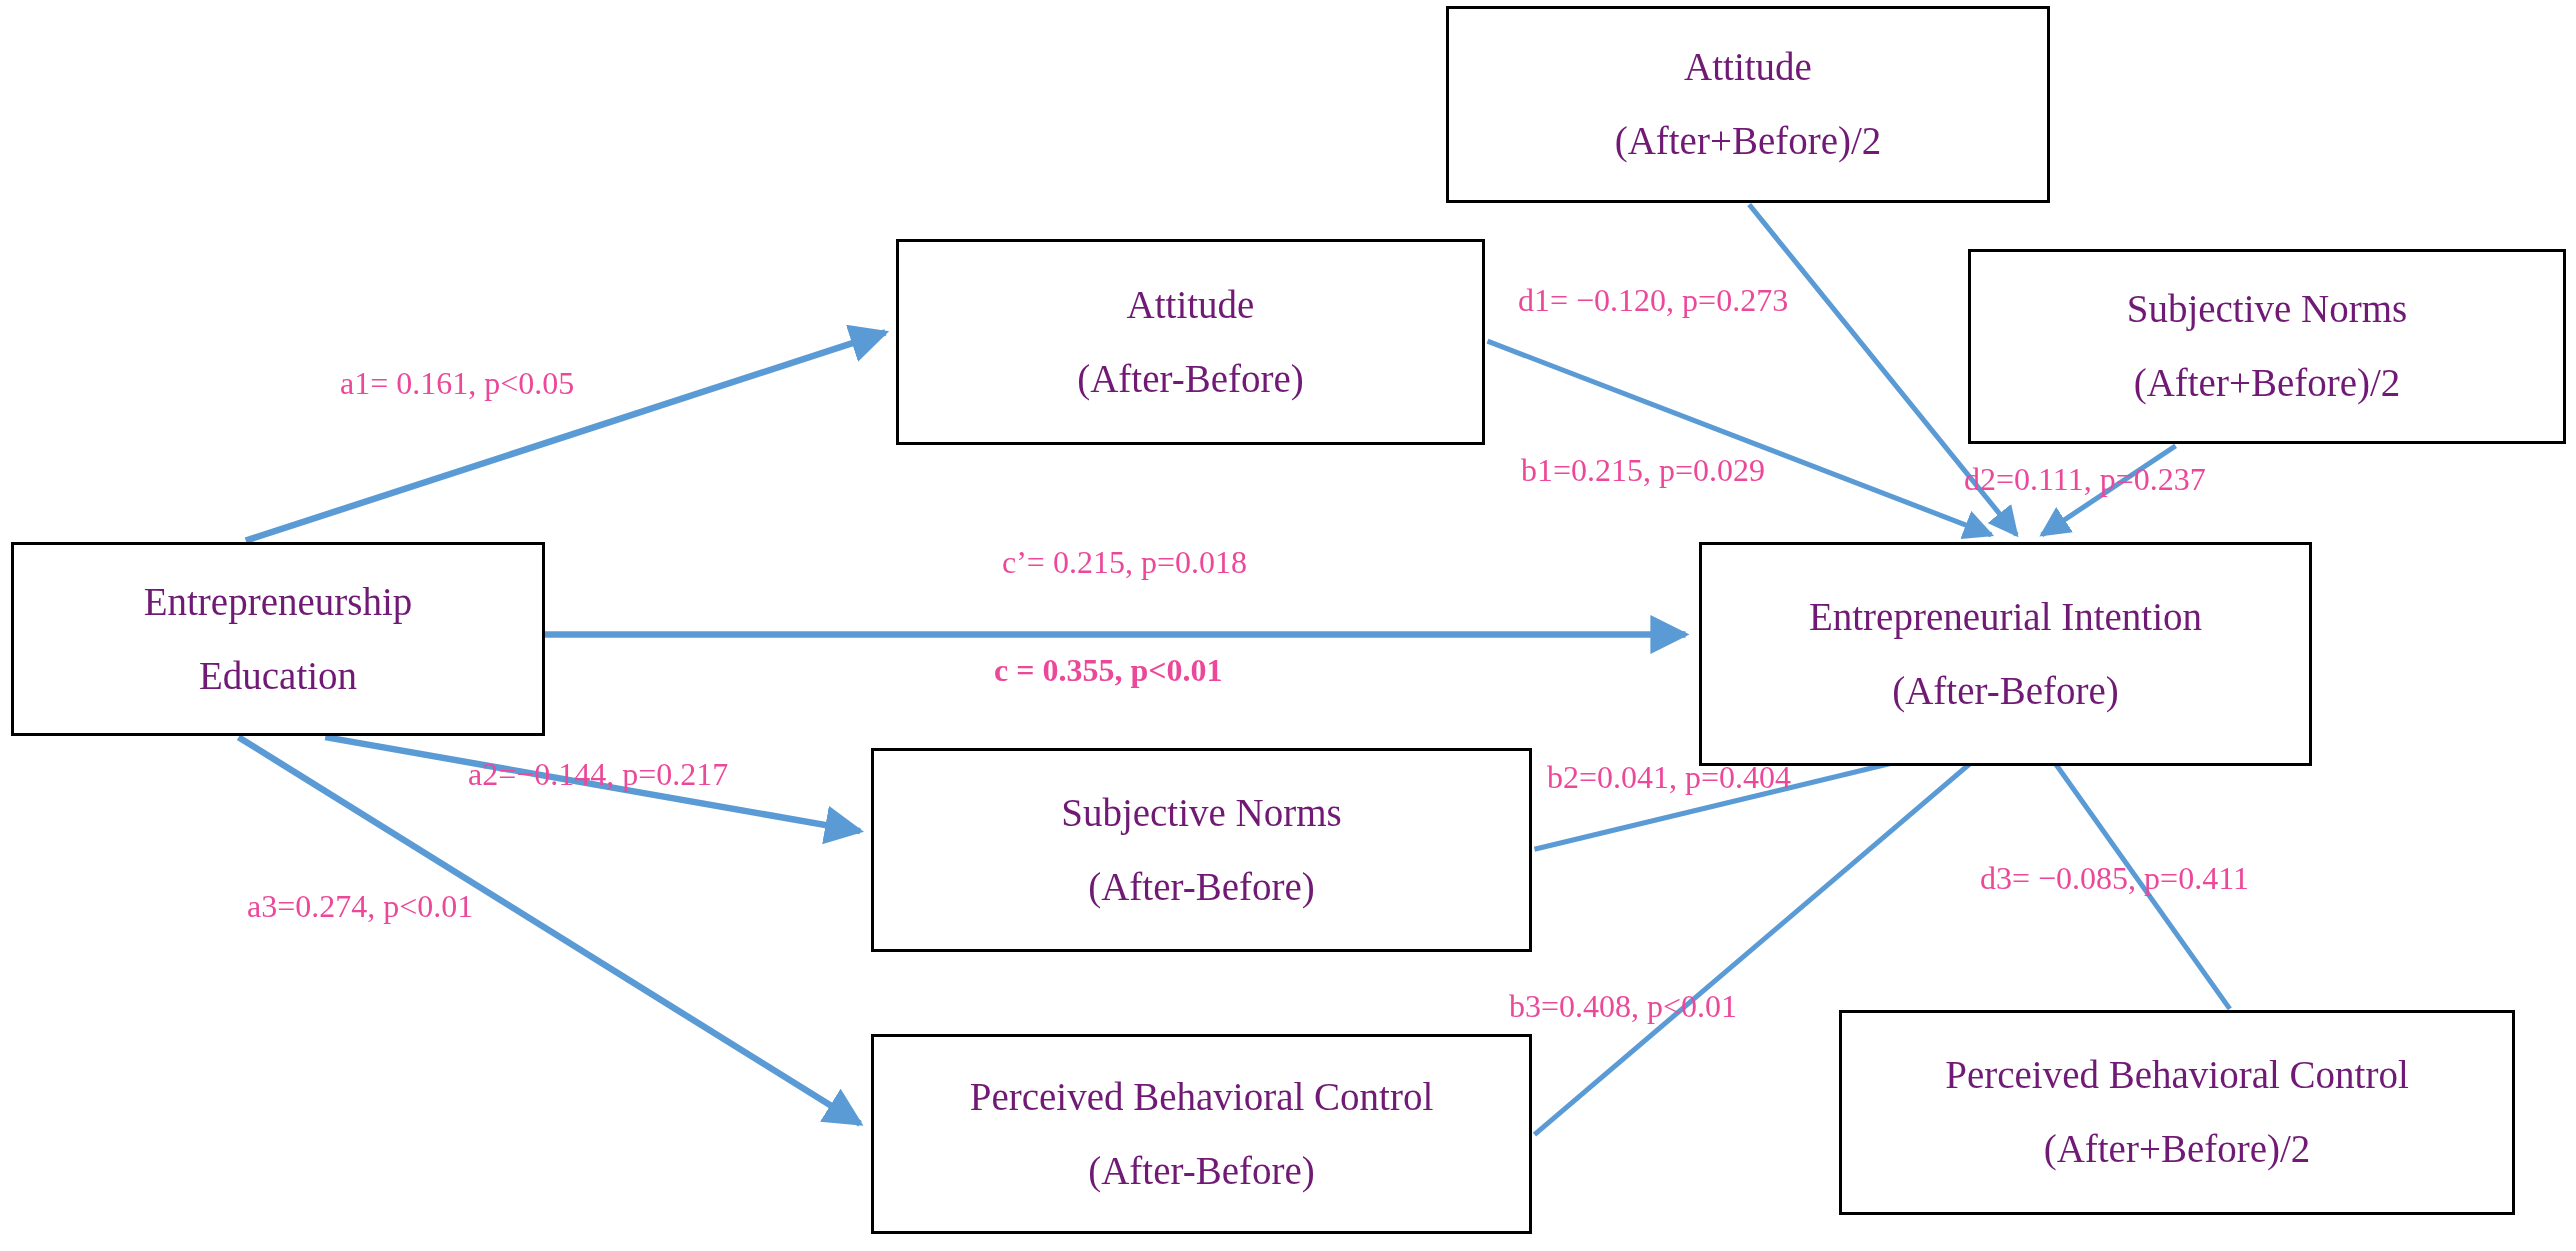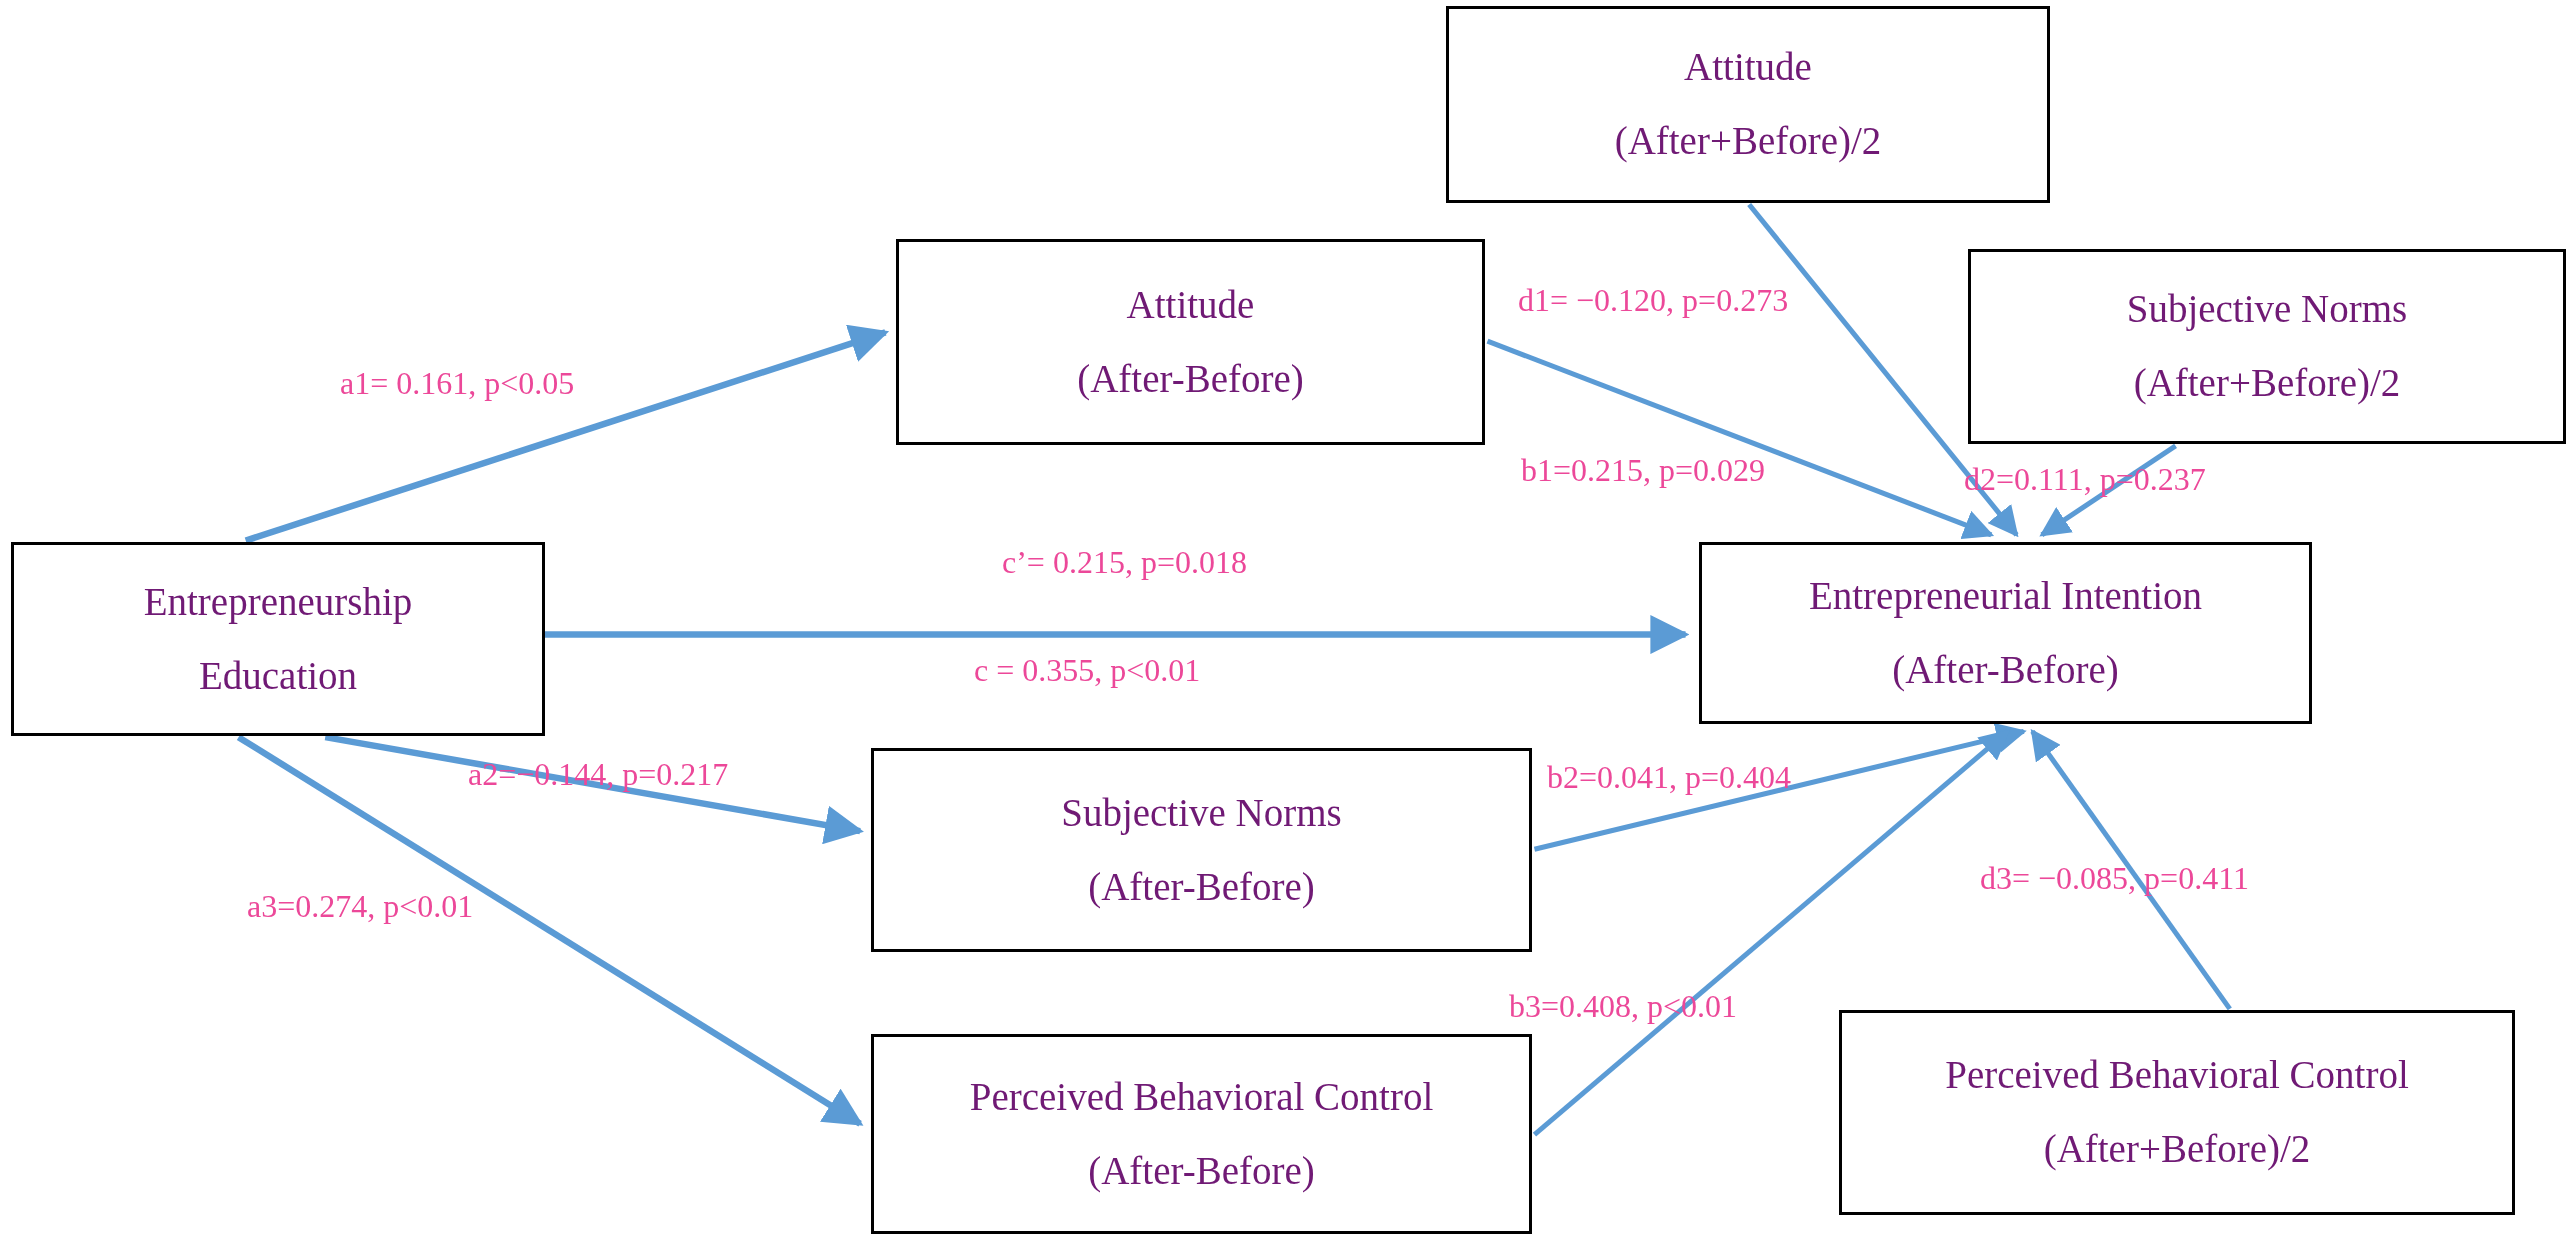--- a/index.html
+++ b/index.html
@@ -99,21 +99,21 @@
   <div class="node-box" style="left:1446px; top:5.8px; width:604px; height:197px;">
     <span class="node-line-1">Attitude</span>
     <span class="node-line-2">(After+Before)/2</span>
   </div>
 
   <div class="node-box" style="left:1968px; top:249px; width:598px; height:195px;">
     <span class="node-line-1">Subjective Norms</span>
     <span class="node-line-2">(After+Before)/2</span>
   </div>
 
-  <div class="node-box" style="left:1699px; top:542px; width:613px; height:182px;">
+  <div class="node-box" style="left:1699px; top:542px; width:613px; height:224px;">
     <span class="node-line-1">Entrepreneurial Intention</span>
     <span class="node-line-2">(After-Before)</span>
   </div>
 
   <div class="node-box" style="left:871px; top:748px; width:661px; height:204px;">
     <span class="node-line-1">Subjective Norms</span>
     <span class="node-line-2">(After-Before)</span>
   </div>
 
   <div class="node-box" style="left:871px; top:1034px; width:661px; height:200px;">
@@ -129,21 +129,21 @@
   <span class="edge-label" style="left:340px; top:365px;">a1= 0.161, p&lt;0.05</span>
 
   <span class="edge-label" style="left:1518px; top:282px;">d1= −0.120, p=0.273</span>
 
   <span class="edge-label" style="left:1521px; top:452px;">b1=0.215, p=0.029</span>
 
   <span class="edge-label" style="left:1964px; top:461px;">d2=0.111, p=0.237</span>
 
   <span class="edge-label" style="left:983px; top:544px;margin-left:19px;">c’= 0.215, p=0.018</span>
 
-  <span class="edge-label" style="left:974px; top:652px;">c = 0.355, p&lt;0.01</span>
+  <span class="edge-label" style="left:994px; top:652px;font-weight:bold;">c = 0.355, p&lt;0.01</span>
 
   <span class="edge-label" style="left:468px; top:756px;">a2=−0.144, p=0.217</span>
 
   <span class="edge-label" style="left:1547px; top:759px;">b2=0.041, p=0.404</span>
 
   <span class="edge-label" style="left:247px; top:888px;text-align:center;">a3=0.274, p&lt;0.01</span>
 
   <span class="edge-label" style="left:1980px; top:860px;">d3= −0.085, p=0.411</span>
 
   <span class="edge-label" style="left:1509px; top:956px;margin-top:32px;">b3=0.408, p&lt;0.01</span>

